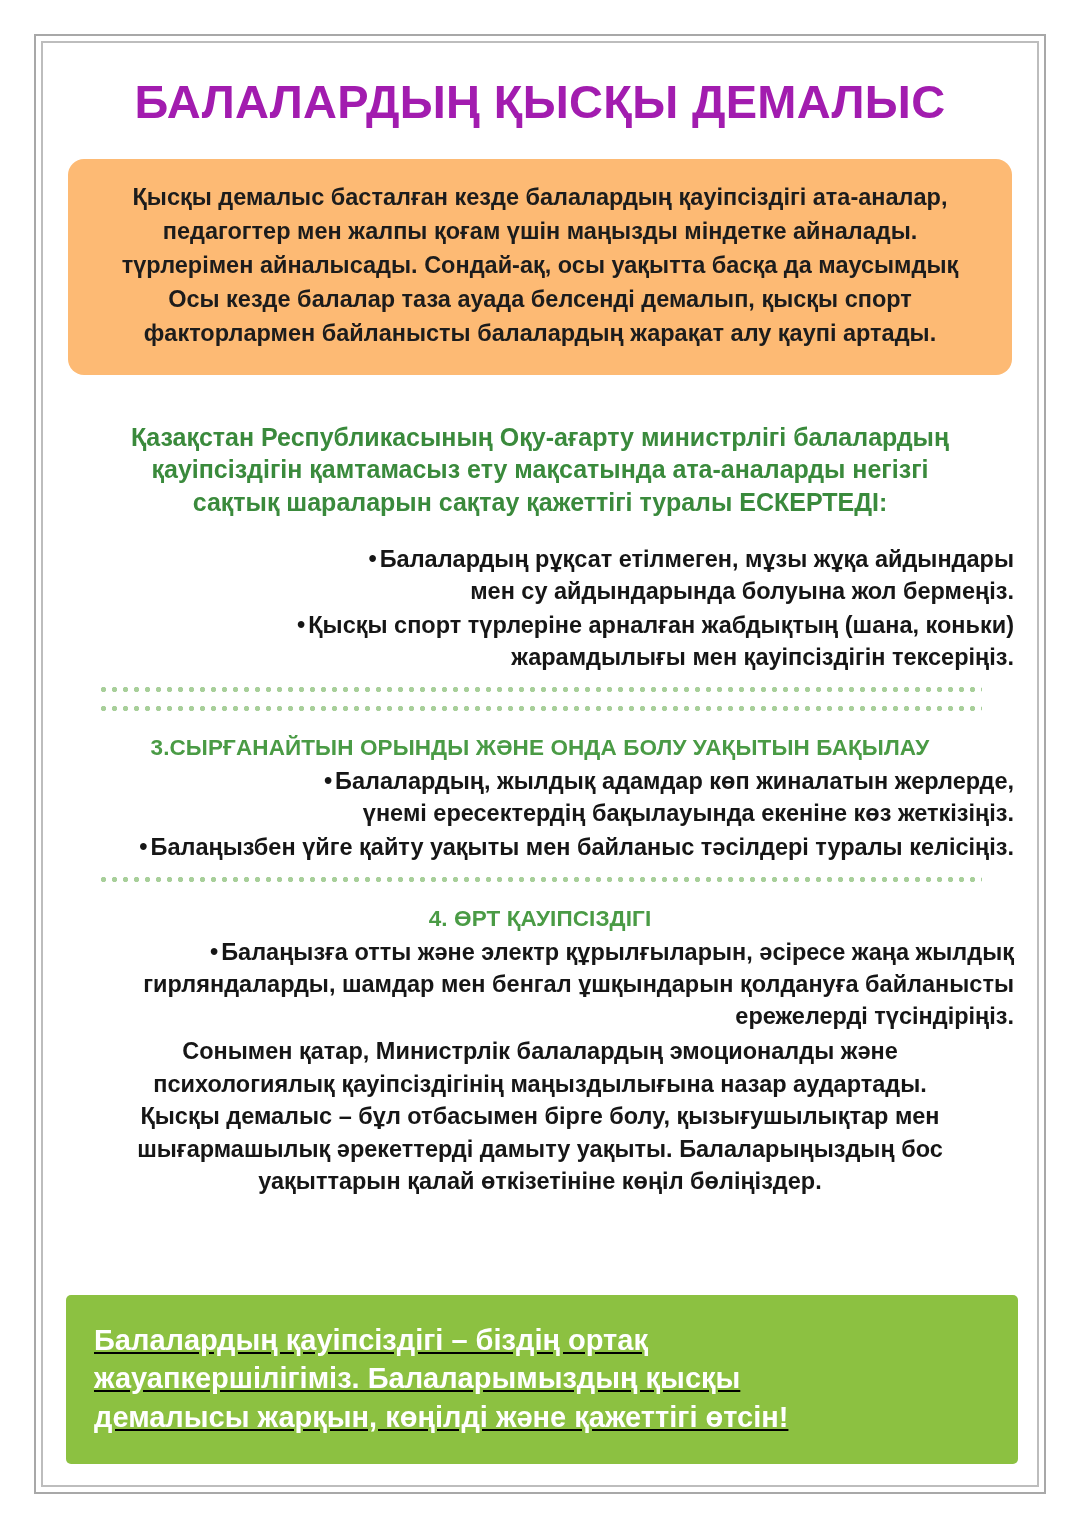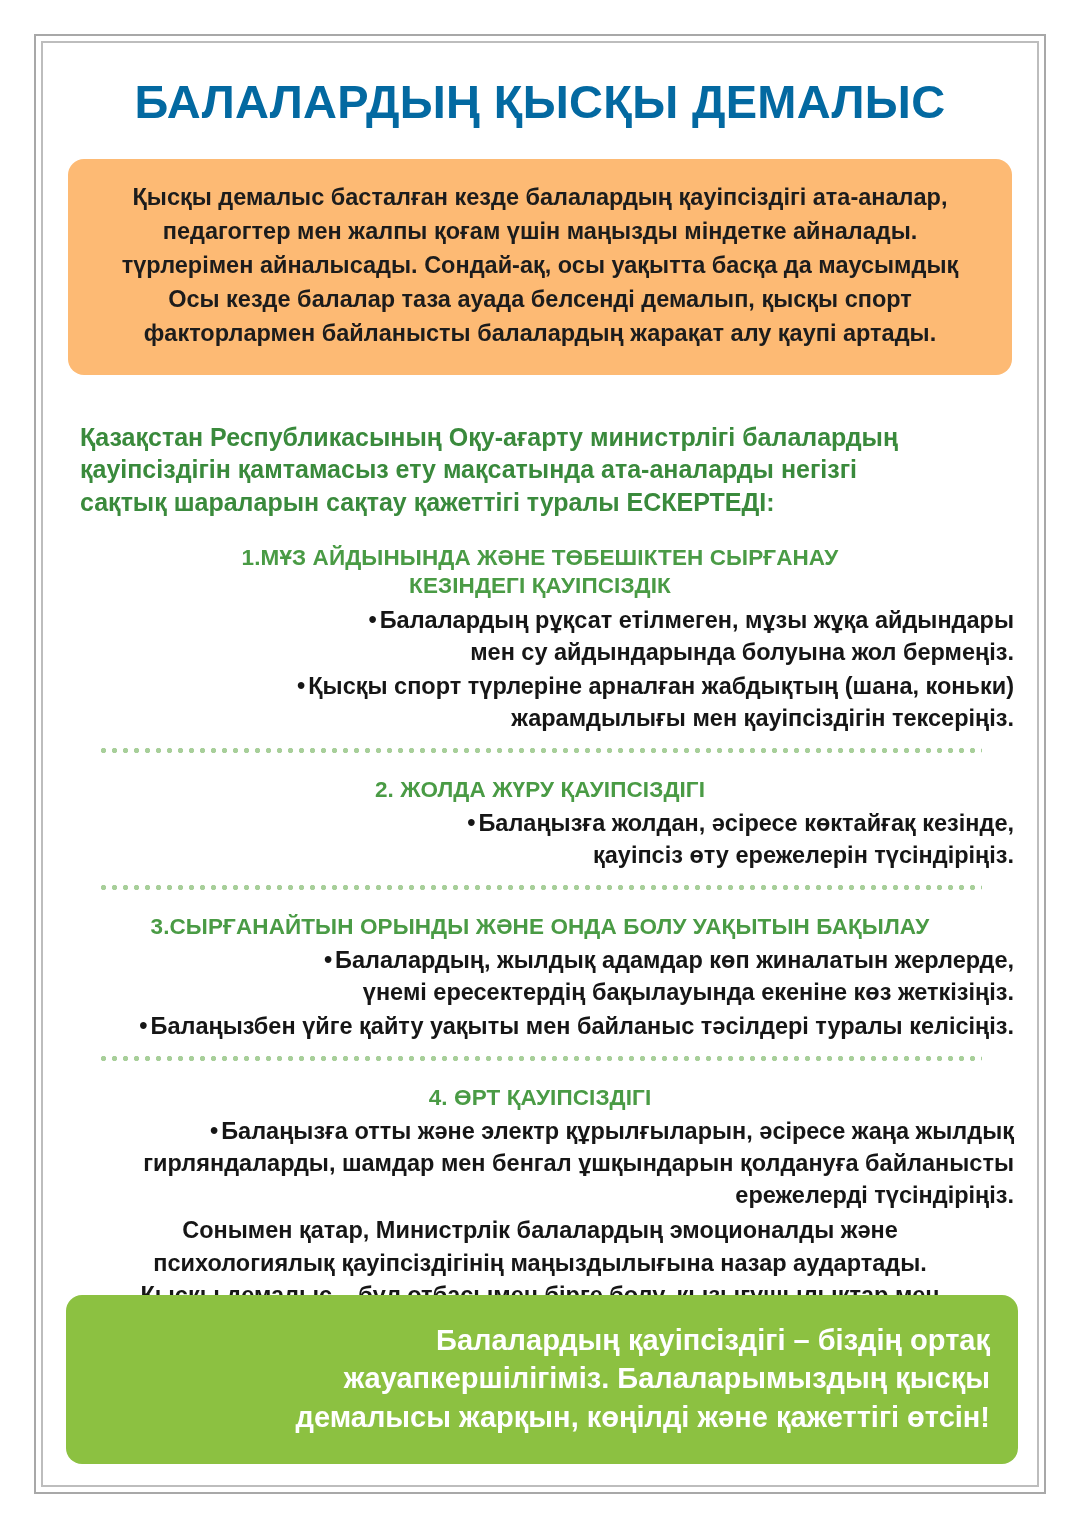--- a/index.html
+++ b/index.html
@@ -46,21 +46,21 @@
   .content {
     position: relative;
     z-index: 3;
     padding: 22px 28px 0 28px;
     height: 100%;
   }
 
   
   .poster-title {
     text-align: center;
-    color: #0369a1;
+    color: #a21caf;
     font-size: 47px;
     line-height: 1.18;
     font-weight: 700;
     letter-spacing: 0.3px;
     padding: 16px 20px 0 20px;
   }
   .poster-title .tline { display: block; white-space: nowrap; }
 
   
   .intro-box {
@@ -74,21 +74,21 @@
     color: #1c1c1c;
     font-size: 23.5px;
     font-weight: 700;
     line-height: 1.44;
   }
   .intro-box .iline { display: block; }
 
   
   .lead {
     margin: 46px 14px 0 14px;
-    text-align: left;
+    text-align: center;
     color: #3a8a3c;
     font-size: 25px;
     font-weight: 700;
     line-height: 1.3;
   }
   .lead .lline { display: block; }
 
   
   .section { margin-top: 22px; }
   .section.first { margin-top: 26px; }
@@ -140,24 +140,25 @@
   }
   .closing .cline { display: block; }
 
   
   .banner {
     position: absolute;
     left: 66px;
     right: 62px;
     bottom: 62px;
     background: #8cc141;
-    border-radius: 16px;
+    border-radius: 5px;
     padding: 26px 28px 28px 28px;
-    text-align: right;
+    text-align: left;
     z-index: 4;
+    text-decoration: underline;
   }
   .banner p {
     color: #ffffff;
     font-size: 29px;
     font-weight: 700;
     line-height: 1.32;
   }
   .banner .nline { display: block; }
 </style>
 </head>
@@ -185,49 +186,34 @@
       </p>
     </div>
 
     <div class="lead">
       <span class="lline">Қазақстан Республикасының Оқу-ағарту министрлігі балалардың</span>
       <span class="lline">қауіпсіздігін қамтамасыз ету мақсатында ата-аналарды негізгі</span>
       <span class="lline">сақтық шараларын сақтау қажеттігі туралы ЕСКЕРТЕДІ:</span>
     </div>
 
     <div class="section first">
-      <div class="section-title">
-        <span class="sline">1.МҰЗ АЙДЫНЫНДА ЖӘНЕ ТӨБЕШІКТЕН СЫРҒАНАУ</span>
-        <span class="sline">КЕЗІНДЕГІ ҚАУІПСІЗДІК</span>
-      </div>
       <div class="bullets">
         <div class="bullet">
           <span class="bline lead-line">Балалардың рұқсат етілмеген, мұзы жұқа айдындары</span>
           <span class="bline">мен су айдындарында болуына жол бермеңіз.</span>
         </div>
         <div class="bullet">
           <span class="bline lead-line">Қысқы спорт түрлеріне арналған жабдықтың (шана, коньки)</span>
           <span class="bline">жарамдылығы мен қауіпсіздігін тексеріңіз.</span>
         </div>
       </div>
     </div>
 
     <div class="divider"></div>
 
-    <div class="section">
-      <div class="section-title">
-        <span class="sline">2. ЖОЛДА ЖҮРУ ҚАУІПСІЗДІГІ</span>
-      </div>
-      <div class="bullets">
-        <div class="bullet">
-          <span class="bline lead-line">Балаңызға жолдан, әсіресе көктайғақ кезінде,</span>
-          <span class="bline">қауіпсіз өту ережелерін түсіндіріңіз.</span>
-        </div>
-      </div>
-    </div>
 
     <div class="divider"></div>
 
     <div class="section">
       <div class="section-title">
         <span class="sline">3.СЫРҒАНАЙТЫН ОРЫНДЫ ЖӘНЕ ОНДА БОЛУ УАҚЫТЫН БАҚЫЛАУ</span>
       </div>
       <div class="bullets">
         <div class="bullet">
           <span class="bline lead-line">Балалардың, жылдық адамдар көп жиналатын жерлерде,</span>

